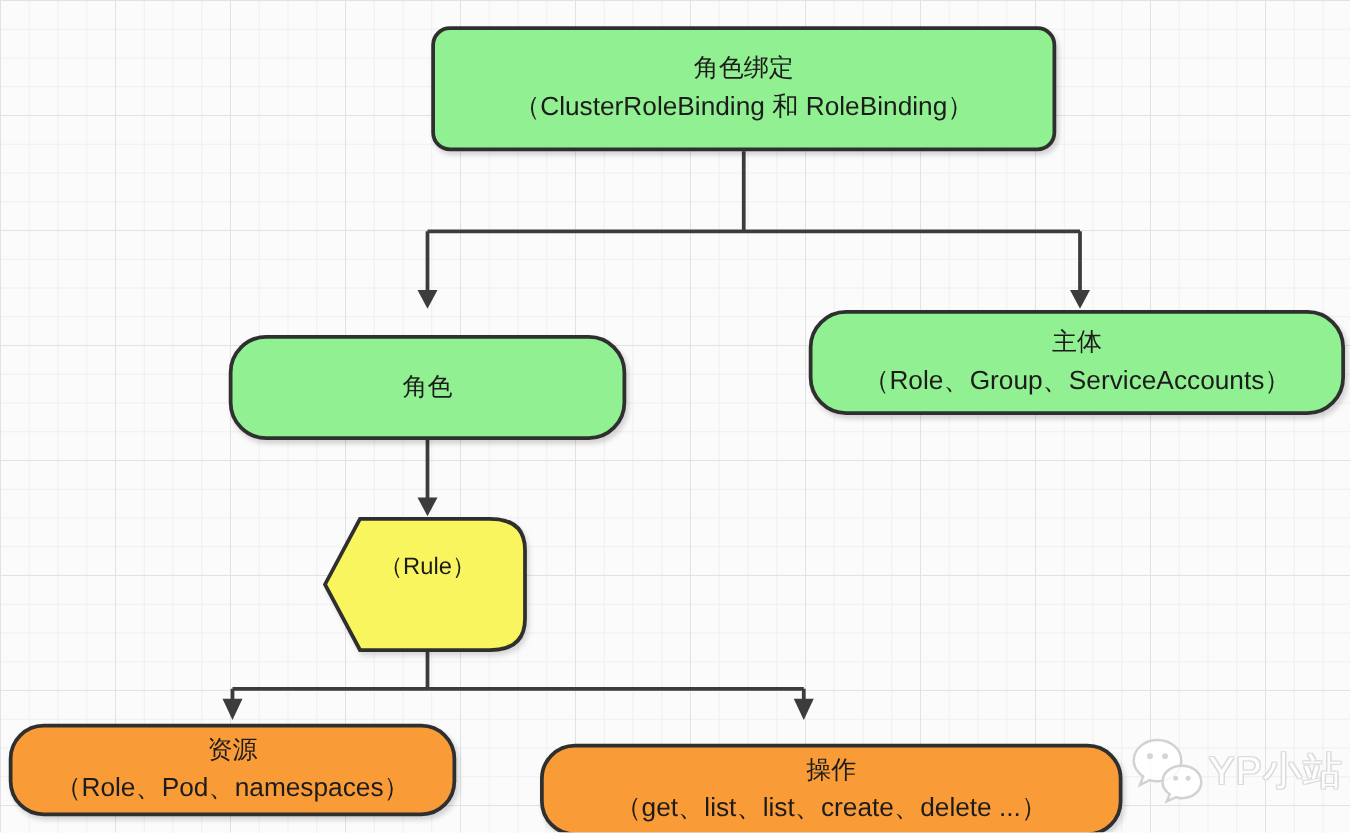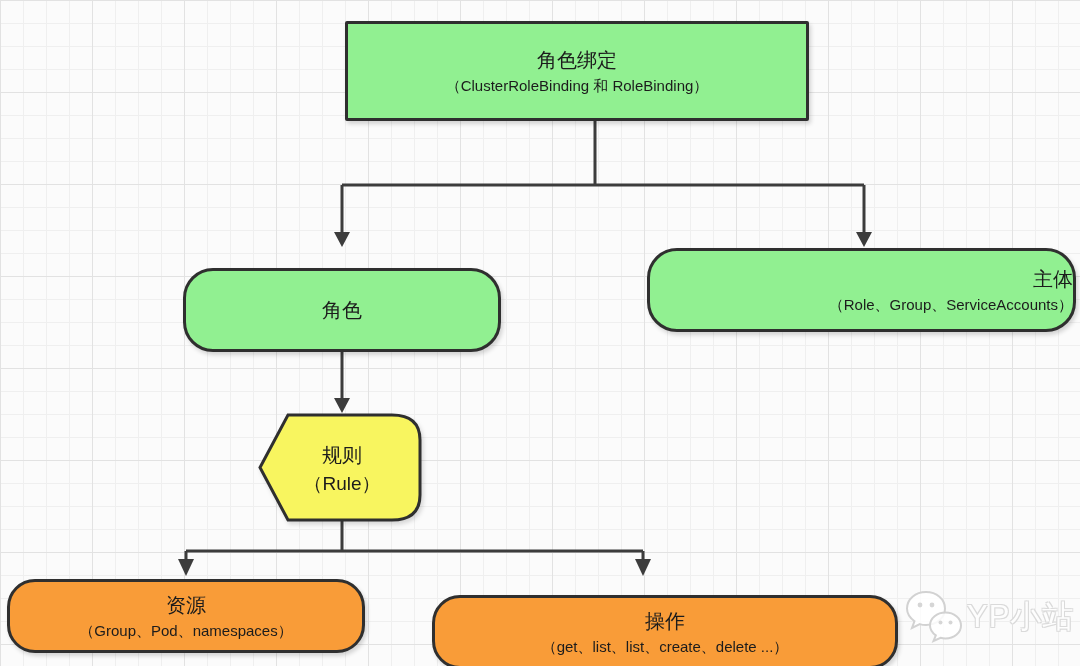--- a/index.html
+++ b/index.html
@@ -34,26 +34,26 @@
     display: flex;
     flex-direction: column;
     align-items: center;
     justify-content: center;
     text-align: center;
     color: #1c1c1c;
     box-shadow: 2px 3px 4px rgba(0,0,0,0.16);
     line-height: 1.5;
   }
   .node .title { font-size: 20px; }
-  .node .sub   { font-size: 15px; white-space: nowrap; }
+  .node .sub   { font-size: 21px; white-space: nowrap; }
   .green  { background: #91F091; }
   .orange { background: #F99C38; }
-  .node-role-binding { left: 345px; top: 21px;  width: 464px; height: 100px; border-radius: 2px; }
+  .node-role-binding { left: 345px; top: 21px;  width: 500px; height: 100px; border-radius: 15px; }
   .node-role         { left: 183px; top: 248px; width: 318px; height: 84px;  border-radius: 30px; margin-top: 20px; }
-  .node-subject      { left: 647px; top: 248px; width: 429px; height: 84px;  border-radius: 30px; align-items: flex-end; }
+  .node-subject      { left: 647px; top: 248px; width: 429px; height: 84px;  border-radius: 30px; }
   .node-resource     { left: 7px;   top: 579px; width: 358px; height: 74px;  border-radius: 28px; }
   .node-operation    { left: 432px; top: 595px; width: 466px; height: 74px;  border-radius: 28px; }
   .rule-label {
     position: absolute;
     left: 262px;
     top: 440px;
     width: 160px;
     text-align: center;
     color: #1c1c1c;
     line-height: 1.5;
@@ -109,27 +109,26 @@
   <div class="node green node-role">
     <div class="title">角色</div>
   </div>
 
   <div class="node green node-subject">
     <div class="title">主体</div>
     <div class="sub">（Role、Group、ServiceAccounts）</div>
   </div>
 
   <div class="rule-label">
-    <div class="title">规则</div>
     <div class="sub">（Rule）</div>
   </div>
 
   <div class="node orange node-resource">
     <div class="title">资源</div>
-    <div class="sub">（Group、Pod、namespaces）</div>
+    <div class="sub">（Role、Pod、namespaces）</div>
   </div>
 
   <div class="node orange node-operation">
     <div class="title">操作</div>
     <div class="sub">（get、list、list、create、delete ...）</div>
   </div>
 
   <div class="watermark">
     <svg width="62" height="58" viewBox="0 0 62 58">
       <g fill="rgba(255,255,255,0.85)" stroke="#d2d2d2" stroke-width="2">

